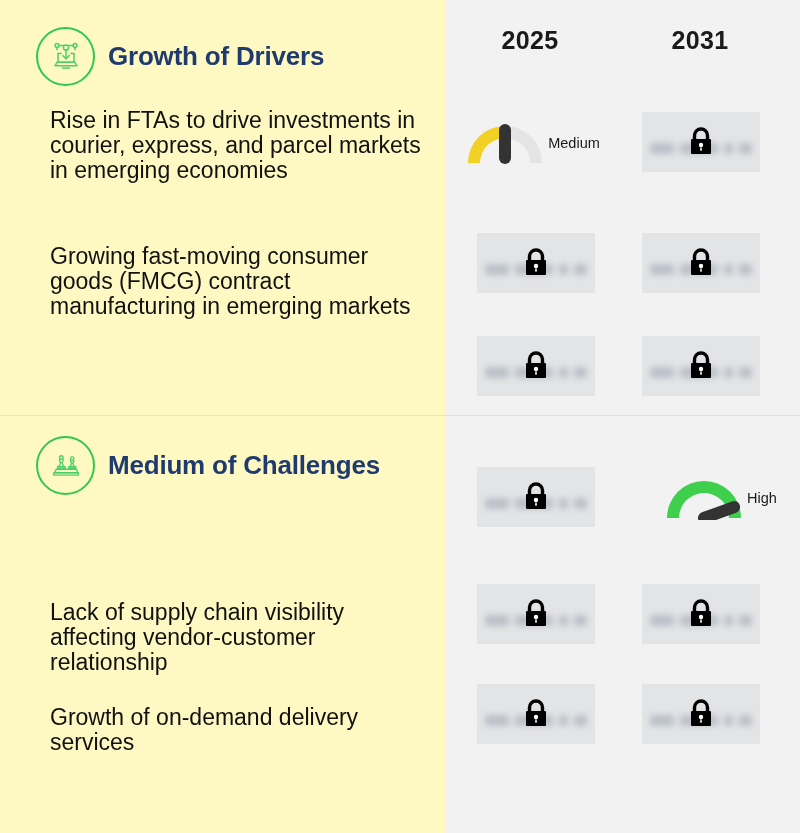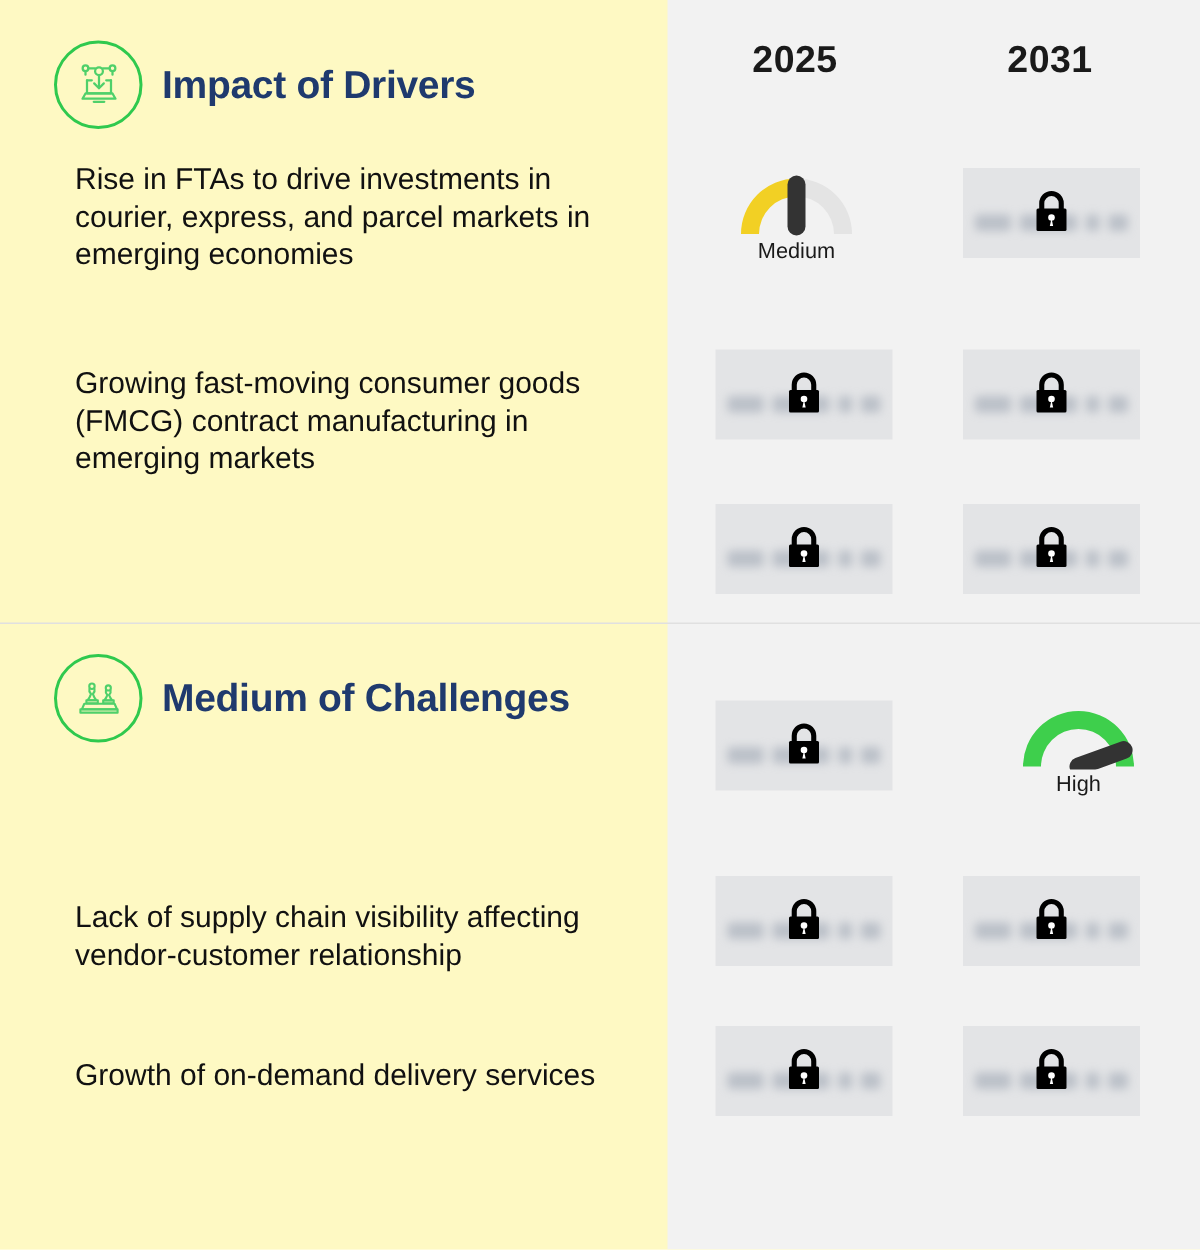--- a/index.html
+++ b/index.html
@@ -82,21 +82,21 @@
     color: #1f3a6e;
     white-space: nowrap;
     letter-spacing: -0.2px;
   }
 
   
   .statement {
     position: absolute;
     left: 50px;
     width: 380px;
-    font-size: 20px;
+    font-size: 23px;
     line-height: 25px;
     color: #111111;
   }
 
   
   .cell {
     position: absolute;
     width: 118px;
     height: 60px;
   }
@@ -131,23 +131,23 @@
 
   .lock-icon {
     position: relative;
     z-index: 2;
     display: block;
   }
 
   
   .cell-gauge {
     display: flex;
-    flex-direction: column;
-    align-items: center;
-    justify-content: space-between;
+    flex-direction: row;
+    align-items: center;
+    justify-content: center;
   }
   .gauge-wrap {
     position: relative;
     width: 86px;
     height: 46px;
   }
   .gauge-label {
     font-size: 14.5px;
     color: #1a1a1a;
     margin-top: 2px;
@@ -175,21 +175,21 @@
         <path d="M10.9 6.5H15.4M20.6 6.5H25.1"></path>
         <path d="M9 8.4v2.4M27 8.4v2.4"></path>
         <path d="M18 11.1v8.6"></path>
         <path d="M14.8 16.6L18 19.8l3.2-3.2"></path>
         <path d="M10 14.5h3.2M22.8 14.5H26"></path>
         <path d="M10 14.5v8.8h16v-8.8"></path>
         <path d="M7 26.8h22l-2-3.5H9z"></path>
         <path d="M14.5 28.9h7"></path>
       </svg>
     </span>
-    <span class="header-title">Impact of Drivers</span>
+    <span class="header-title">Growth of Drivers</span>
   </div>
 
   <div class="section-header challenges">
     <span class="header-icon-circle">
       <svg width="36" height="36" viewBox="0 0 36 36" fill="none" stroke="#4fd06a" stroke-width="1.4" stroke-linecap="round" stroke-linejoin="round">
         <path d="M11.5 9.5a1.8 1.8 0 1 1 3.6 0 1.8 1.8 0 0 1-3.6 0z"></path>
         <path d="M11.6 11.3c-.5 1.6.5 2.6 1.1 3.3-.5 1.6-1.3 3-2.3 4.2h5.8c-1-1.2-1.8-2.6-2.3-4.2.6-.7 1.6-1.7 1.1-3.3"></path>
         <path d="M9.6 18.8h7.6v2H9.6z"></path>
         <path d="M22.5 10.6a1.7 1.7 0 1 1 3.4 0 1.7 1.7 0 0 1-3.4 0z"></path>
         <path d="M22.6 12.3c-.5 1.5.4 2.4 1 3-.5 1.4-1.2 2.7-2.1 3.7h5.3c-.9-1-1.6-2.3-2.1-3.7.6-.6 1.5-1.5 1-3"></path>

